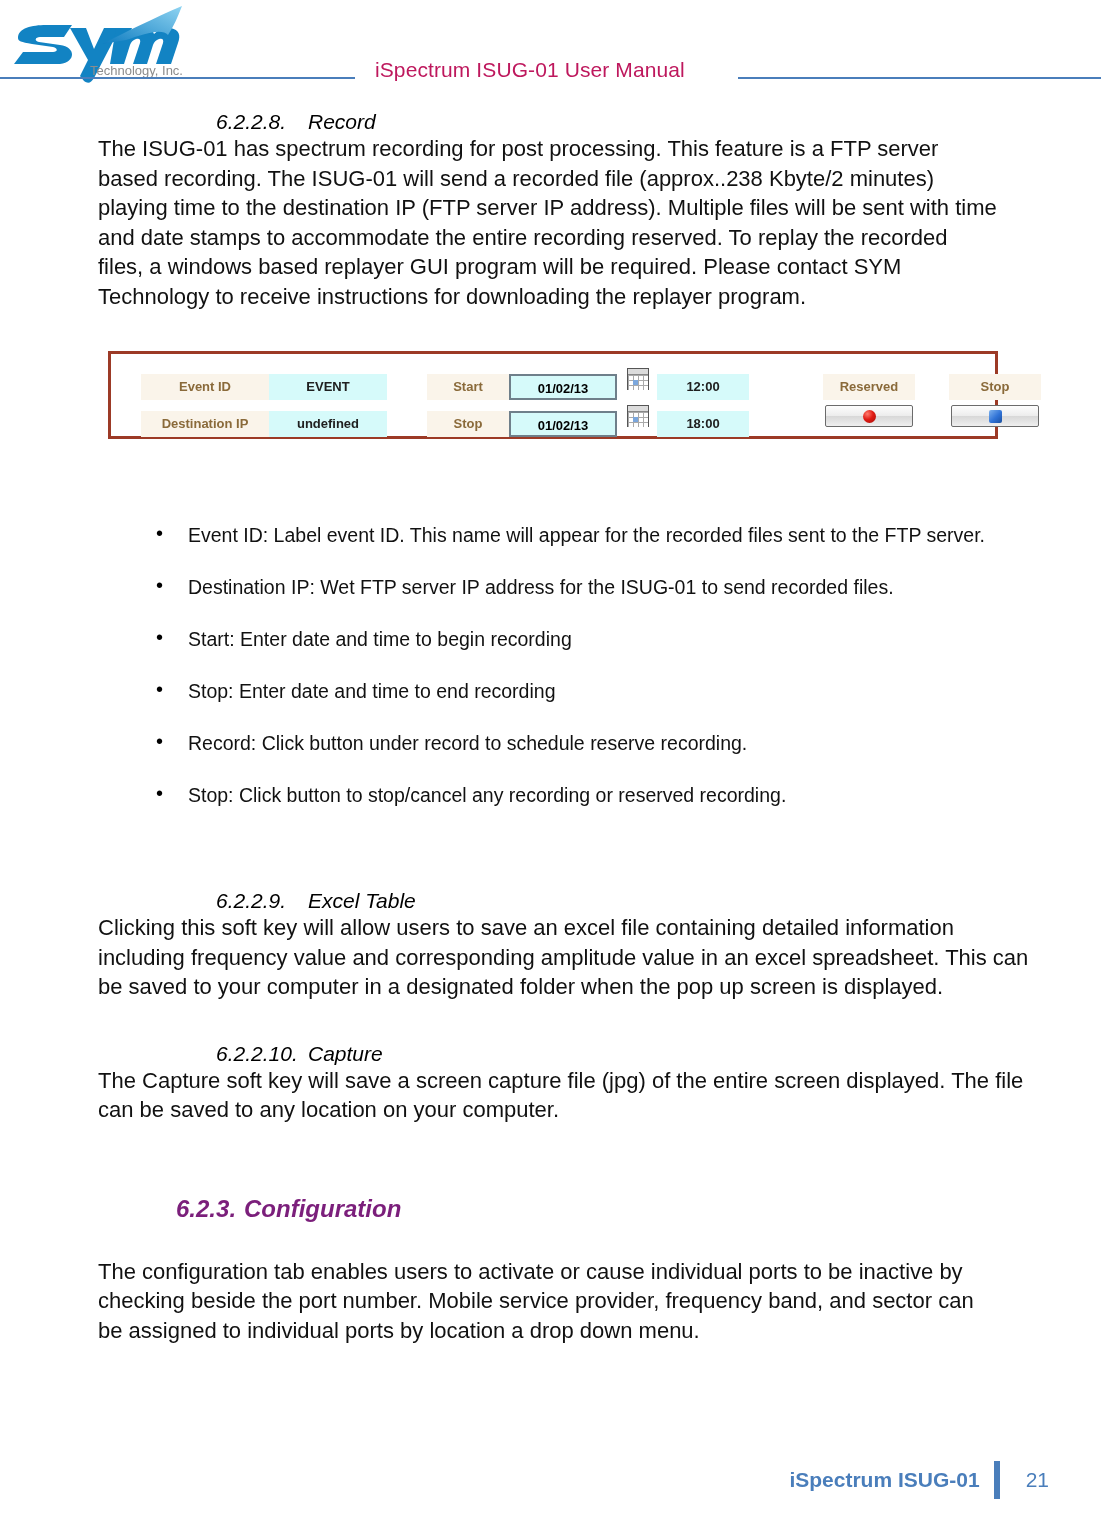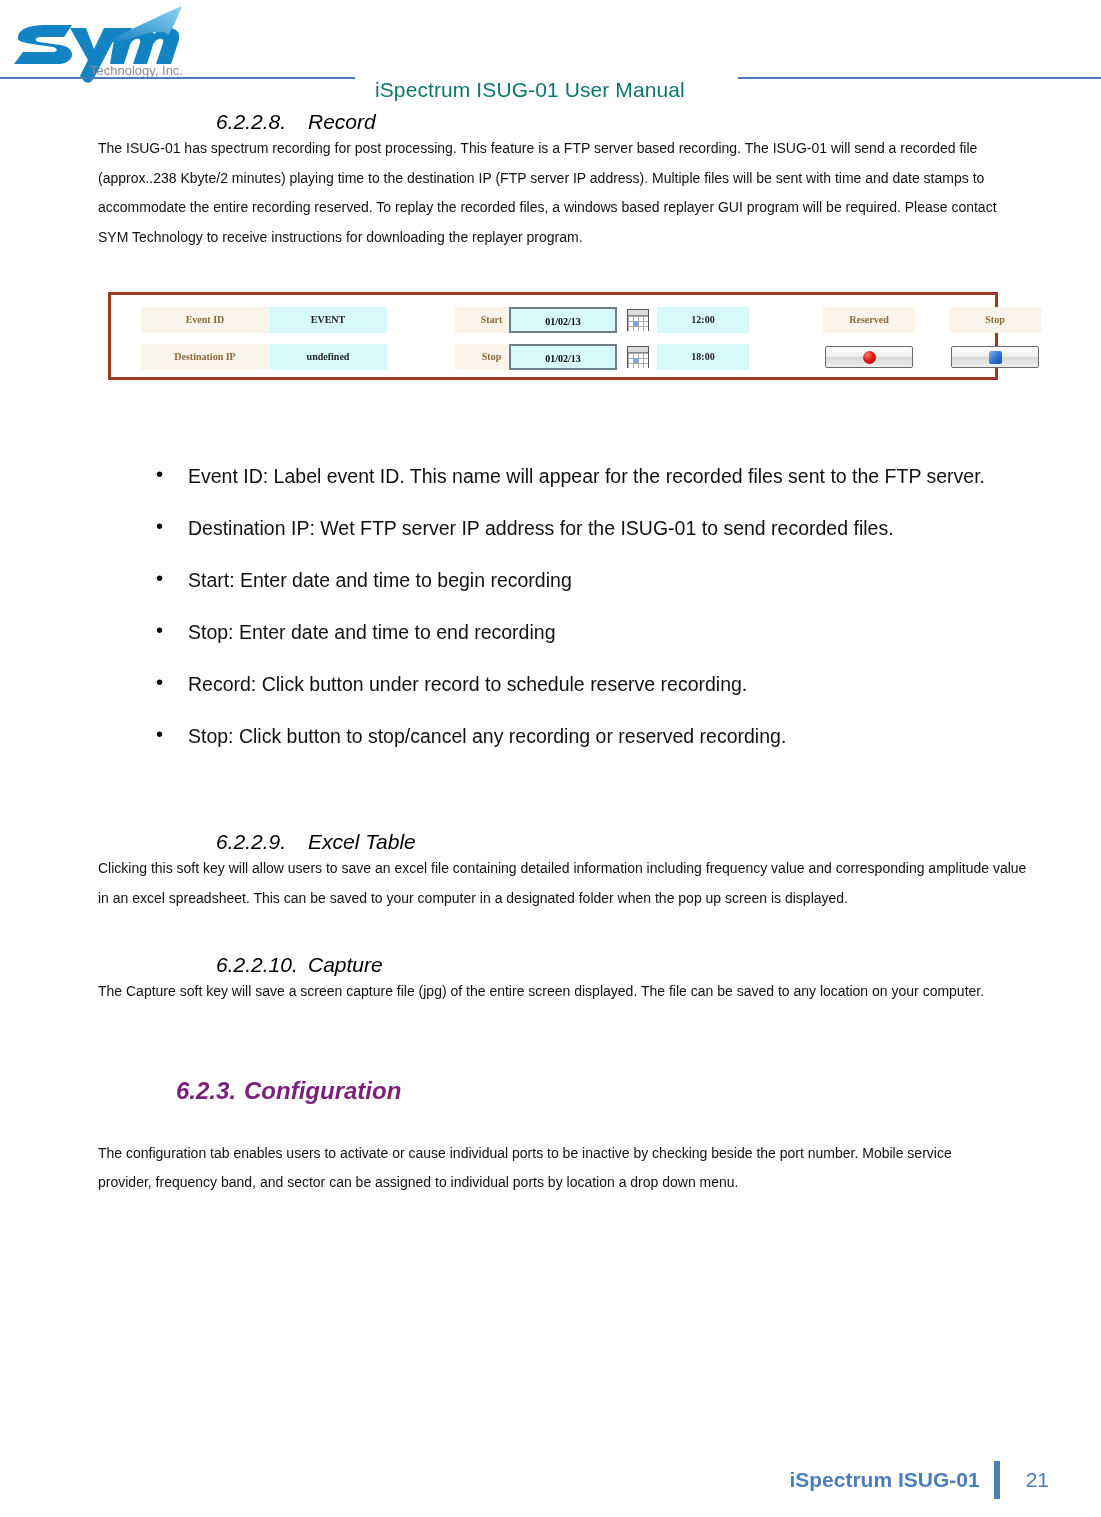--- a/index.html
+++ b/index.html
@@ -41,23 +41,23 @@
     position: absolute;
     left: 738px;
     top: 77px;
     width: 363px;
     height: 2px;
     background: #4a7ebb;
   }
   .header-title {
     position: absolute;
     left: 375px;
-    top: 78px;
+    top: 58px;
     font-size: 21px;
-    color: #0f766e;
+    color: #be185d;
     font-family: "Liberation Sans", sans-serif;
     white-space: nowrap;
     letter-spacing: 0.1px;
   }
 
   
   .content {
     position: relative;
     padding: 0 60px 0 98px;
   }
@@ -86,21 +86,21 @@
     font-family: "Liberation Sans", sans-serif;
     padding-left: 78px;
   }
   h2.config-head .num {
     display: inline-block;
     min-width: 68px;
   }
 
   p.body-text {
     margin: 0;
-    font-size: 14px;
+    font-size: 22px;
     line-height: 29.5px;
     color: #111111;
     font-family: "Liberation Sans", sans-serif;
   }
   p.body-text.narrow { max-width: 900px; }
   p.body-text.wide { max-width: 955px; }
 
   ul.bullets {
     margin: 12px;
     padding: 0;
@@ -144,44 +144,45 @@
     width: 100%;
     height: 26px;
   }
   .ui-row.r1 { top: 12px; }
   .ui-row.r2 { top: 49px; }
 
   .fld {
     position: absolute;
     height: 26px;
     line-height: 26px;
-    font-size: 10px;
+    font-size: 13px;
     font-weight: bold;
     text-align: center;
     box-sizing: border-box;
-    font-family: Liberation Serif, serif;
+    font-family: Liberation Sans, sans-serif;
+    margin-top: 8px;
   }
   .lbl-beige {
     background: #faf4ea;
     color: #8a6a3a;
   }
   .val-cyan {
     background: #d6fafa;
     color: #202020;
   }
   .val-plain {
     background: #d6fafa;
     color: #202020;
     font-weight: bold;
   }
 
   
   .c-label  { left: 30px;  width: 128px; }
   .c-value  { left: 158px; width: 118px; text-align: center; }
-  .c-se     { left: 344px; width: 73px;  }
+  .c-se     { left: 316px; width: 82px;  }
   .c-date   { left: 398px; width: 108px; background:#d6fafa; border:2px solid #6f7f8a; font-weight:bold; }
   .c-cal    { left: 516px; width: 24px; }
   .c-time   { left: 546px; width: 92px; }
   .c-res    { left: 712px; width: 92px; }
   .c-stp    { left: 838px; width: 92px; }
 
   .cal-icon {
     position: absolute;
     top: 2px;
     width: 22px;

